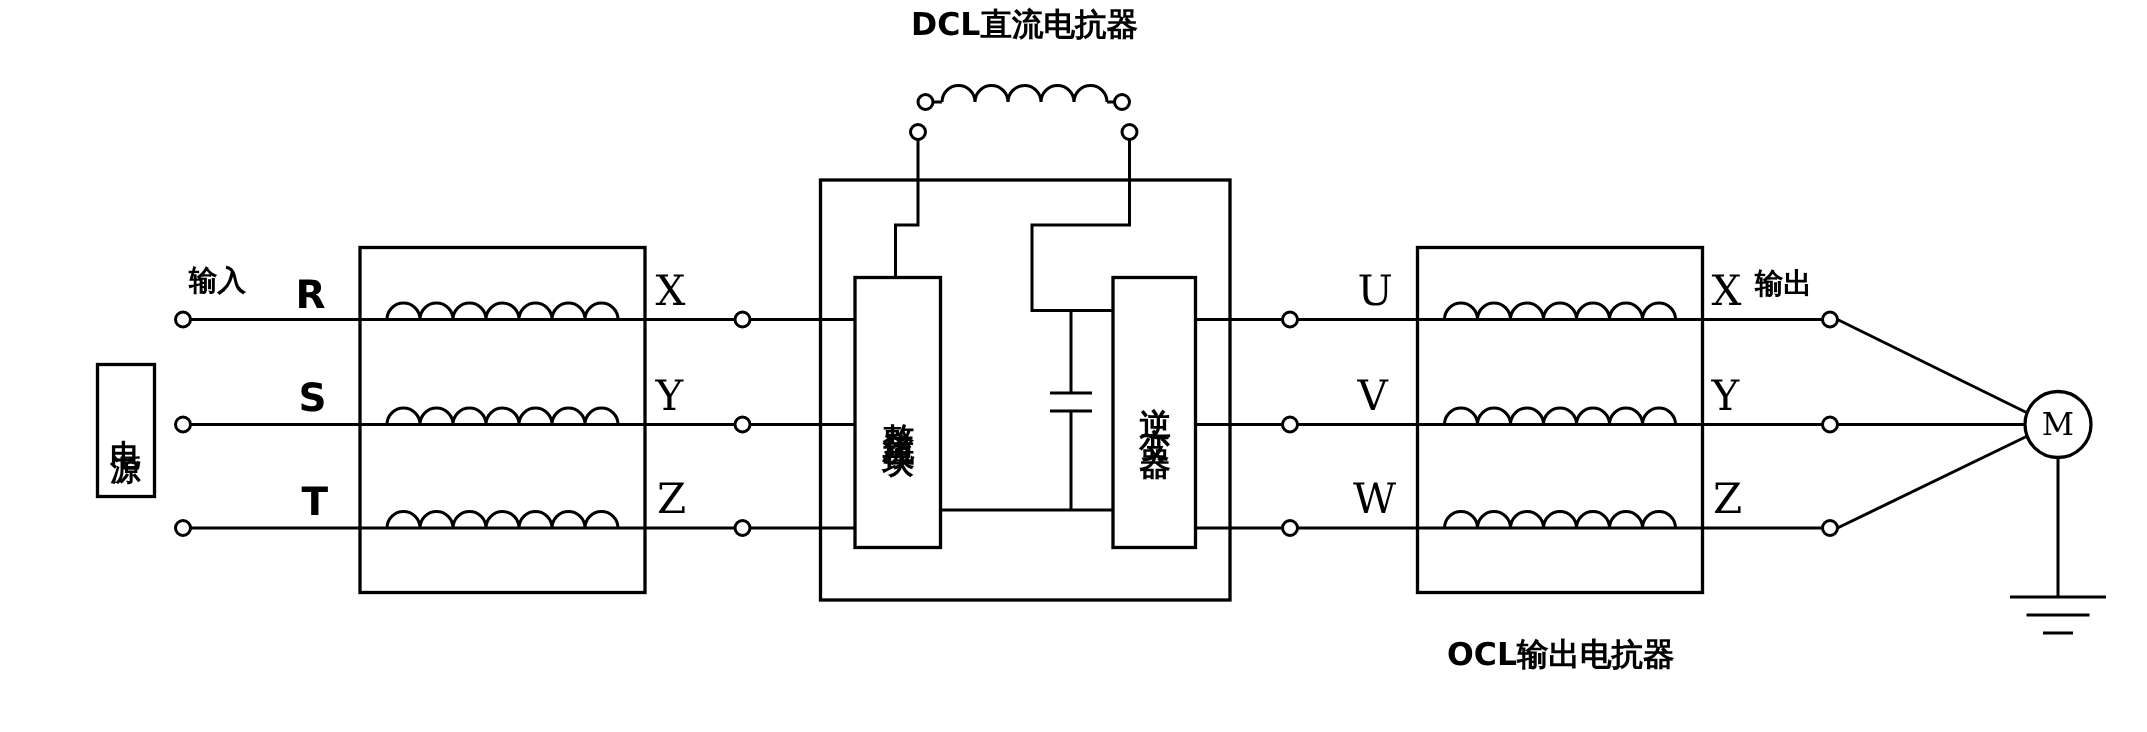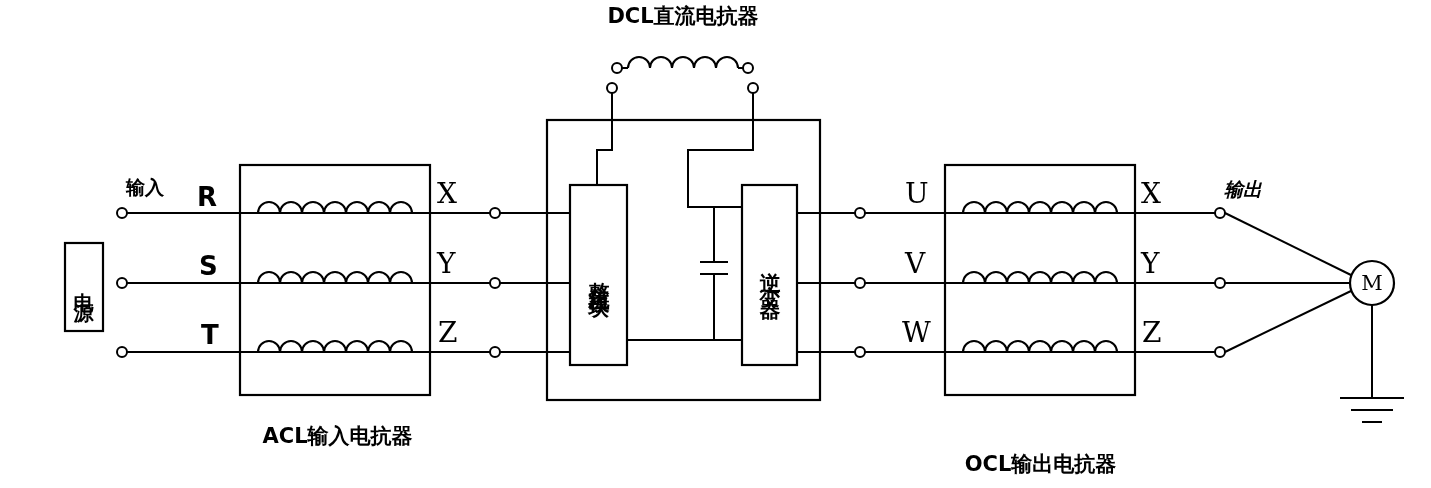--- a/index.html
+++ b/index.html
@@ -170,24 +170,23 @@
   <div class="lbl term" style="left:438px; top:319px;">Z</div>
 
   <div class="lbl term" style="left:905px; top:180px;">U</div>
   <div class="lbl term" style="left:905px; top:250px;">V</div>
   <div class="lbl term" style="left:902px; top:319px;">W</div>
 
   <div class="lbl term" style="left:1141px; top:180px;">X</div>
   <div class="lbl term" style="left:1141px; top:250px;">Y</div>
   <div class="lbl term" style="left:1142px; top:319px;">Z</div>
 
-  <div class="lbl small-cjk" style="left:1224px; top:180px;font-style:italic;">输出</div>
+  <div class="lbl small-cjk" style="left:1170px; top:180px;">输出</div>
 
-  <div class="lbl caption" style="left:245px; top:426px; width:185px;">ACL输入电抗器</div>
-  <div class="lbl caption" style="left:948px; top:426px; width:185px;margin-top:28px;">OCL输出电抗器</div>
+  <div class="lbl caption" style="left:948px; top:426px; width:185px;">OCL输出电抗器</div>
 
   <div class="vtext power-label" style="left:65px; top:243px; width:38px; height:88px;">电源</div>
   <div class="vtext rect-label" style="left:570px; top:185px; width:57px; height:180px;">整流模块</div>
   <div class="vtext inv-label" style="left:742px; top:185px; width:55px; height:180px;">逆变器</div>
 
   <div class="motor-m" style="left:1358px; top:270px; width:28px; height:26px;">M</div>
 
 </div>
 
 </body></html>

